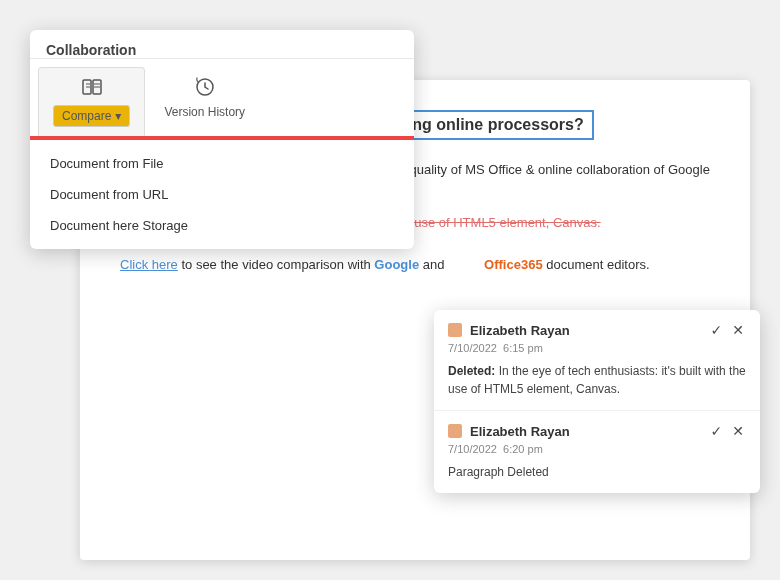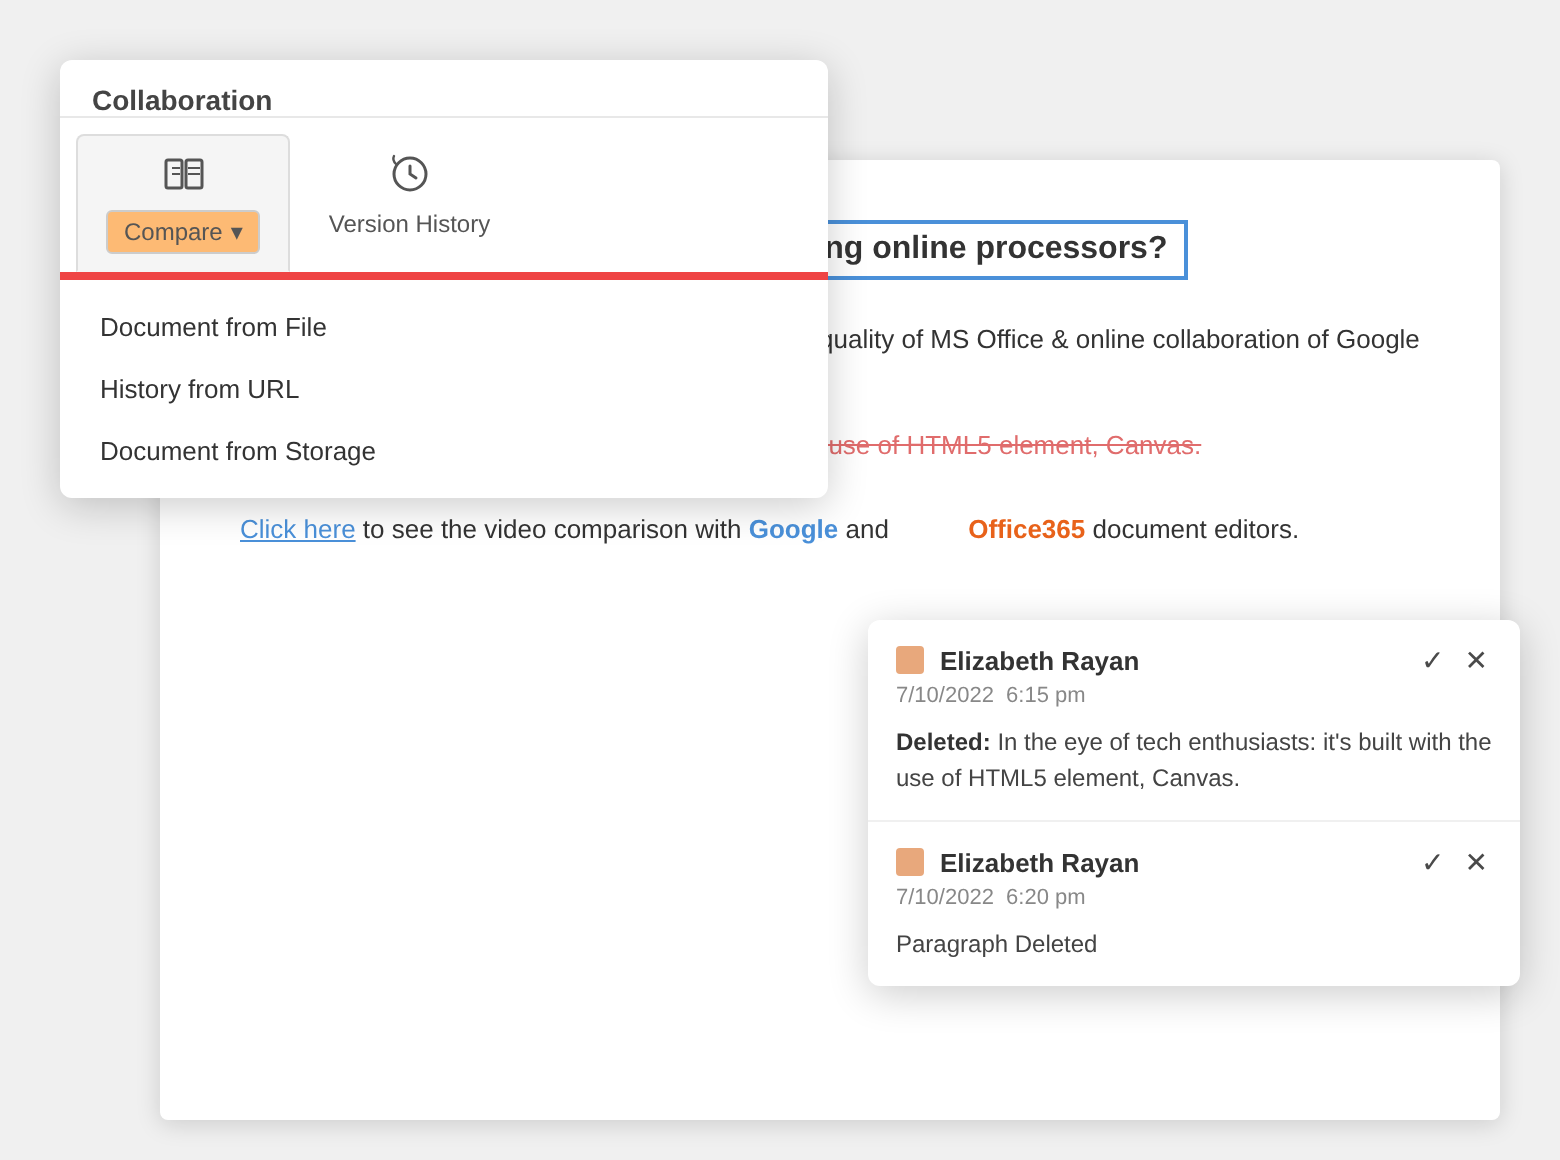--- a/index.html
+++ b/index.html
@@ -120,21 +120,21 @@
     .collab-tab .tab-icon {
       font-size: 18px;
       line-height: 1;
     }
 
     .tab-compare-btn {
       display: flex;
       align-items: center;
       gap: 4px;
       font-size: 12px;
-      background: #fdba74;
+      background: #eab308;
       border: 1px solid #ccc;
       border-radius: 3px;
       padding: 3px 8px;
       cursor: pointer;
     }
 
     .collab-menu {
       padding: 8px 0;
       border-top: 4px solid #ef4444;
     }
@@ -286,22 +286,22 @@
           <path d="M11 7 L11 11 L14 13" stroke="#555" stroke-width="1.5" stroke-linecap="round"></path>
           <path d="M4 6 Q2 4 3 2" stroke="#555" stroke-width="1.2" stroke-linecap="round" fill="none"></path>
         </svg>
       </span>
       <span>Version History</span>
     </div>
   </div>
 
   <div class="collab-menu">
     <div class="collab-menu-item">Document from File</div>
-    <div class="collab-menu-item">History from URL</div>
-    <div class="collab-menu-item">Document from Storage</div>
+    <div class="collab-menu-item">Document from URL</div>
+    <div class="collab-menu-item">Document here Storage</div>
   </div>
 </div>
 
 <div class="version-panel">
   <div class="version-entry">
     <div class="version-entry-header">
       <div class="version-user">
         <div class="user-avatar"></div>
         <span>Elizabeth Rayan</span>
       </div>

